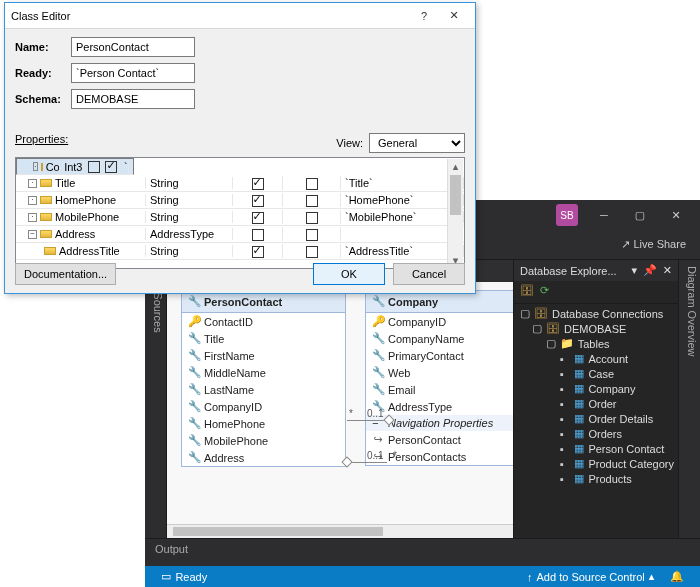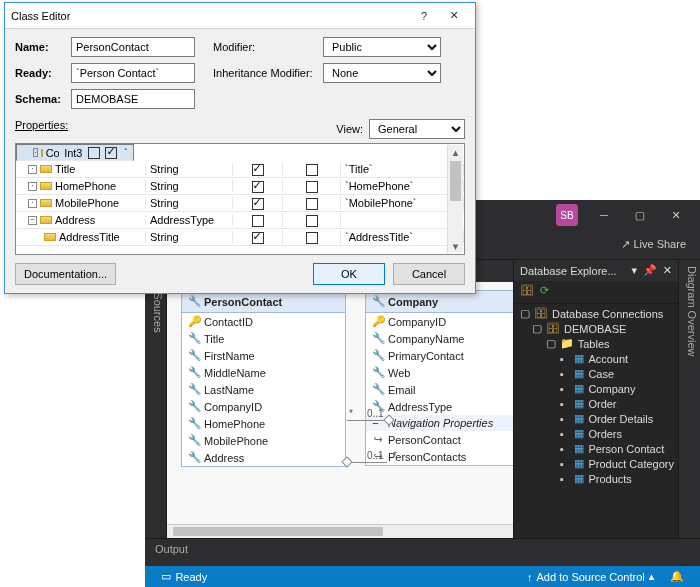--- a/index.html
+++ b/index.html
@@ -58,21 +58,21 @@
 .dlg-title { height:26px; background:#fff; display:flex; align-items:center; padding: 0 6px; border-bottom:1px solid #d7d7d7;}
 .dlg-title .t { flex:1; color:#000; }
 .dlg-title .btn { width:30px; height:22px; display:flex; align-items:center; justify-content:center; color:#333; }
 .dlg-body { padding: 8px 10px; }
 .form-row { display:flex; align-items:center; margin-bottom:6px; gap:6px;}
 .lbl { width:50px; color:#000;font-weight:bold; }
 .lbl2 { width:104px; color:#000;}
 .tx { width:124px; height:20px; border:1px solid #7a7a7a; background:#fff; padding:1px 4px; }
 .sel { width:118px; height:20px; border:1px solid #7a7a7a; background:#fff; padding:1px 4px; }
 .sel.sm { width:96px; }
-.props-hd { display:flex; margin-top:4px;gap:36px;}
+.props-hd { display:flex; margin-top:18px;gap:36px;}
 .props-hd .l { flex:1; text-decoration: underline; color:#000;}
 .props-hd .r { display:flex; align-items:center; gap:6px;}
 .grid { margin-top:4px; border:1px solid #828790; background:#fff; height:112px; overflow:hidden;}
 .grid-row { display:flex; align-items:center; height:17px; border-bottom:1px solid #e7e7e7;}
 .grid-row.hdr { background:#f5f5f5; border-bottom:1px solid #b8b8b8;}
 .grid-row.sel { background:#d6e5f3;}
 .gc { padding: 0 4px; border-right:1px solid #e7e7e7; overflow:hidden; white-space:nowrap;}
 .gc.c1 { width:130px; display:flex; align-items:center; gap:3px;}
 .gc.c2 { width:87px;}
 .gc.c3 { width:50px; text-align:center;}
@@ -328,30 +328,20 @@
           </div>
         <div class="form-row">
             <span class="lbl">Ready:</span>
             <input class="tx" value="`Person Contact`" style="">
           </div>
         <div class="form-row">
             <span class="lbl">Schema:</span>
             <input class="tx" value="DEMOBASE" style="">
           </div>
       </div>
-      <div>
-        <div class="form-row">
-            <span class="lbl2">Modifier:</span>
-            <select class="sel"><option>Public</option></select>
-          </div>
-        <div class="form-row">
-            <span class="lbl2">Inheritance Modifier:</span>
-            <select class="sel"><option>None</option></select>
-          </div>
-      </div>
     </div>
     <div class="props-hd">
       <span class="l">Properties:</span>
       <span class="r">
           <span>View:</span>
           <select class="sel sm"><option>General</option></select>
         </span>
     </div>
     <div class="grid" style="position:relative;">
       <div id="grid-body">

